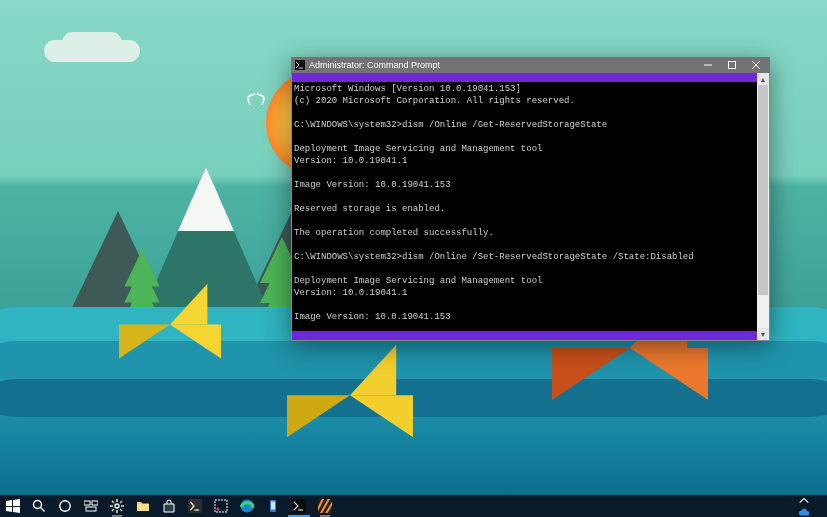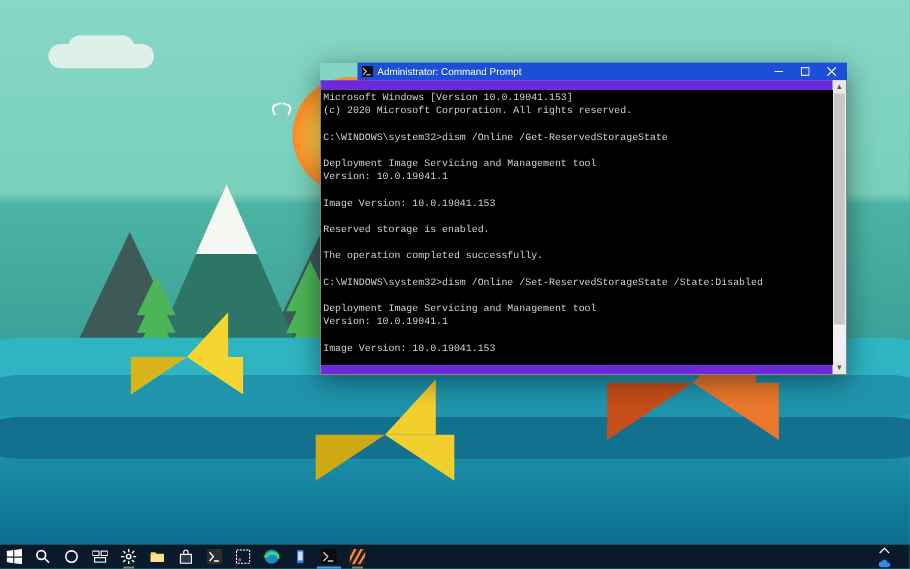--- a/index.html
+++ b/index.html
@@ -34,21 +34,21 @@
   .boat .hull{position:absolute;bottom:0;left:0;width:0;height:0;}
   .boat .l{border-left:0 solid transparent;border-right:60px solid transparent;border-top:40px solid var(--c2);}
   .boat .r{left:60px;border-left:60px solid transparent;border-right:0 solid transparent;border-top:40px solid var(--c1);}
   .boat .sail{position:absolute;bottom:40px;left:60px;width:0;height:0;border-left:44px solid transparent;border-bottom:48px solid var(--c1);}
   .boat1{left:110px;bottom:130px;transform:scale(.85);--c1:#f4d531;--c2:#d7b51a;}
   .boat2{left:290px;bottom:60px;transform:scale(1.05);--c1:#f3cf2e;--c2:#cfa914;}
   .boat3{left:570px;bottom:108px;transform:scale(1.3);--c1:#ec782d;--c2:#c84f1a;}
 
   
   .win{position:absolute;left:291px;top:57px;width:479px;height:283px;box-shadow:0 6px 24px rgba(0,0,0,.45);}
-  .titlebar{height:16px;background:#1d4ed8;display:flex;align-items:center;color:#fff;font-size:9px;padding:0 2px 0 4px;margin-left:34px;}
+  .titlebar{height:16px;background:#737373;display:flex;align-items:center;color:#fff;font-size:9px;padding:0 2px 0 4px;}
   .tb-ico{width:10px;height:10px;margin-right:4px;display:flex;align-items:center;justify-content:center;}
   .tb-ico svg{width:10px;height:10px;}
   .tb-title{flex:1;white-space:nowrap;overflow:hidden;}
   .tb-btn{width:24px;height:16px;display:flex;align-items:center;justify-content:center;cursor:default;color:#fff;}
   .tb-btn svg{width:8px;height:8px;stroke:currentColor;fill:none;stroke-width:1;}
   .term-wrap{display:flex;height:calc(100% - 16px);border:1px solid #888;border-top:none;background:#6d28d9;}
   .term{flex:1;overflow:auto;background:#000;color:#cfcfcf;font:9px/12px Consolas,"Courier New",monospace;padding:1px 2px;white-space:pre;}
   .sb{width:12px;background:#e7e7e7;display:flex;flex-direction:column;}
   .sb-btn{height:12px;background:#e7e7e7;display:flex;align-items:center;justify-content:center;font-size:7px;color:#555;}
   .sb-track{flex:1;background:#f0f0f0;position:relative;}

